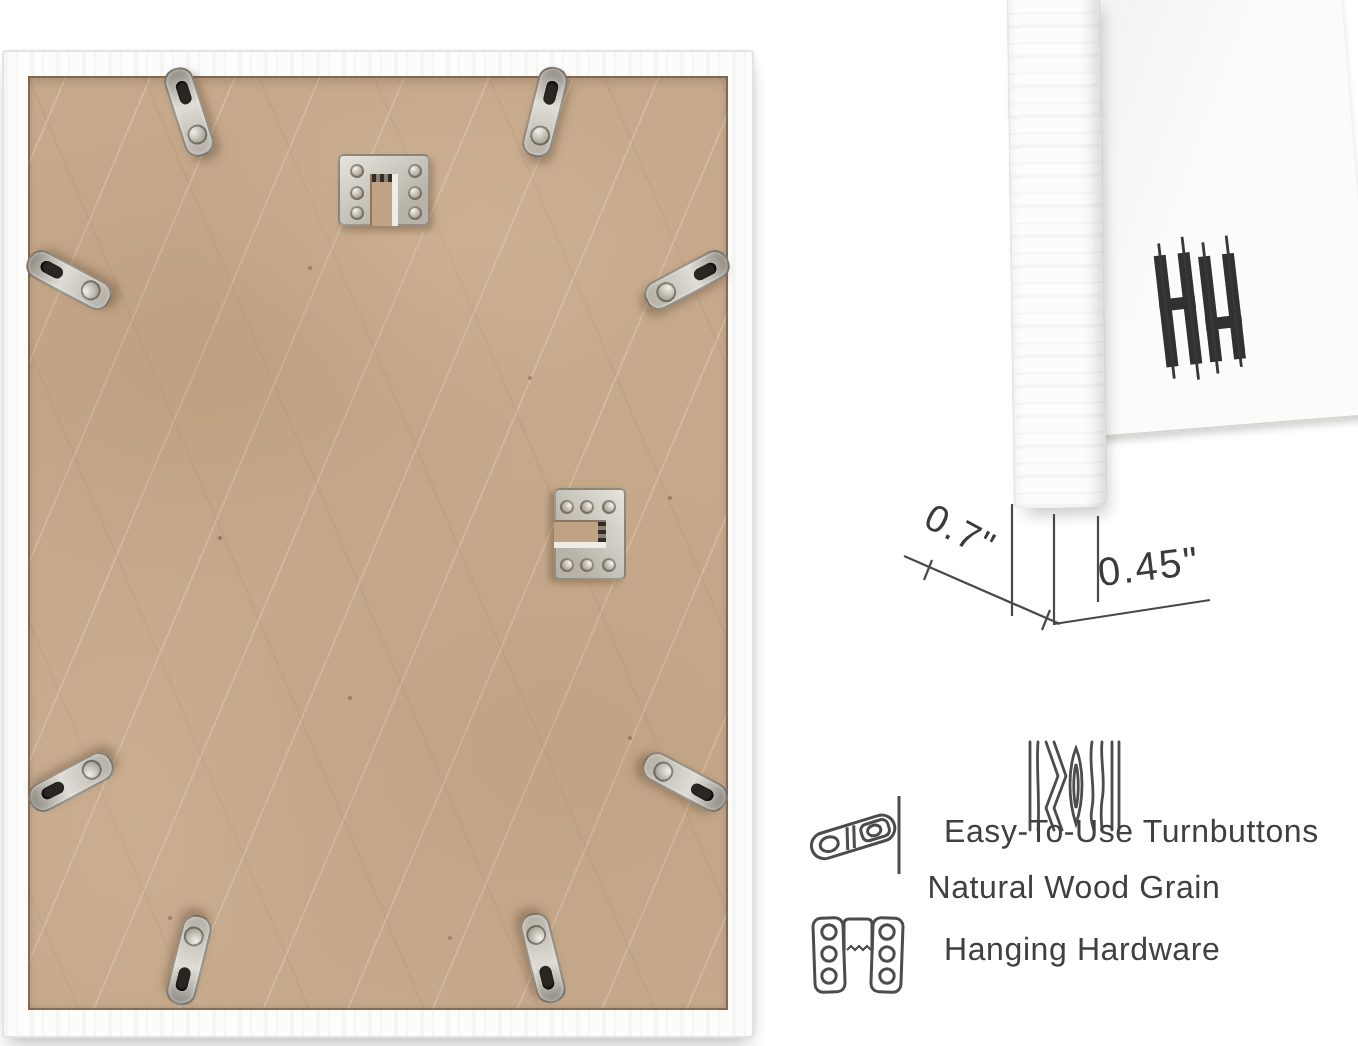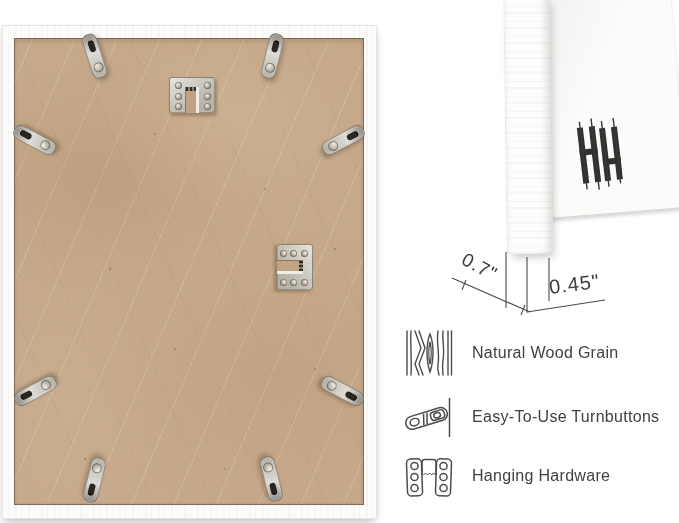--- a/index.html
+++ b/index.html
@@ -67,21 +67,21 @@
     border-radius:0 0 5px 3px;transform:rotate(-.8deg);
     box-shadow:inset -8px 0 8px -5px rgba(0,0,0,.15),inset 3px 0 4px -2px rgba(0,0,0,.05),3px 6px 8px -3px rgba(0,0,0,.22);}
   .logo{position:absolute;left:34px;top:142px;}
   
   .dims{position:absolute;left:440px;top:240px;}
   .dim-label{position:absolute;font-size:19px;font-weight:400;color:#3b3b3b;letter-spacing:1px;white-space:nowrap;}
   .dim-depth{left:461px;top:256px;transform:rotate(28deg);}
   .dim-face{left:549px;top:273px;font-size:20px;transform:rotate(-7deg);}
   
   .feature-row{position:absolute;left:402px;width:270px;height:46px;display:flex;align-items:center;gap:16px;}
-  .f1{top:330px;} .f2{top:394px;} .f3{top:453px;text-align:center;}
+  .f1{top:366px;flex-direction:column;} .f2{top:394px;} .f3{top:453px;text-align:center;}
   .feature-icon{width:54px;height:46px;flex:0 0 54px;display:flex;align-items:center;justify-content:center;}
   .feature-label{font-size:16px;color:#404040;letter-spacing:.3px;white-space:nowrap;}
   svg{display:block;}
 </style>
 </head>
 <body>
 
 <div class="stage">
 
   <div class="back-frame">

